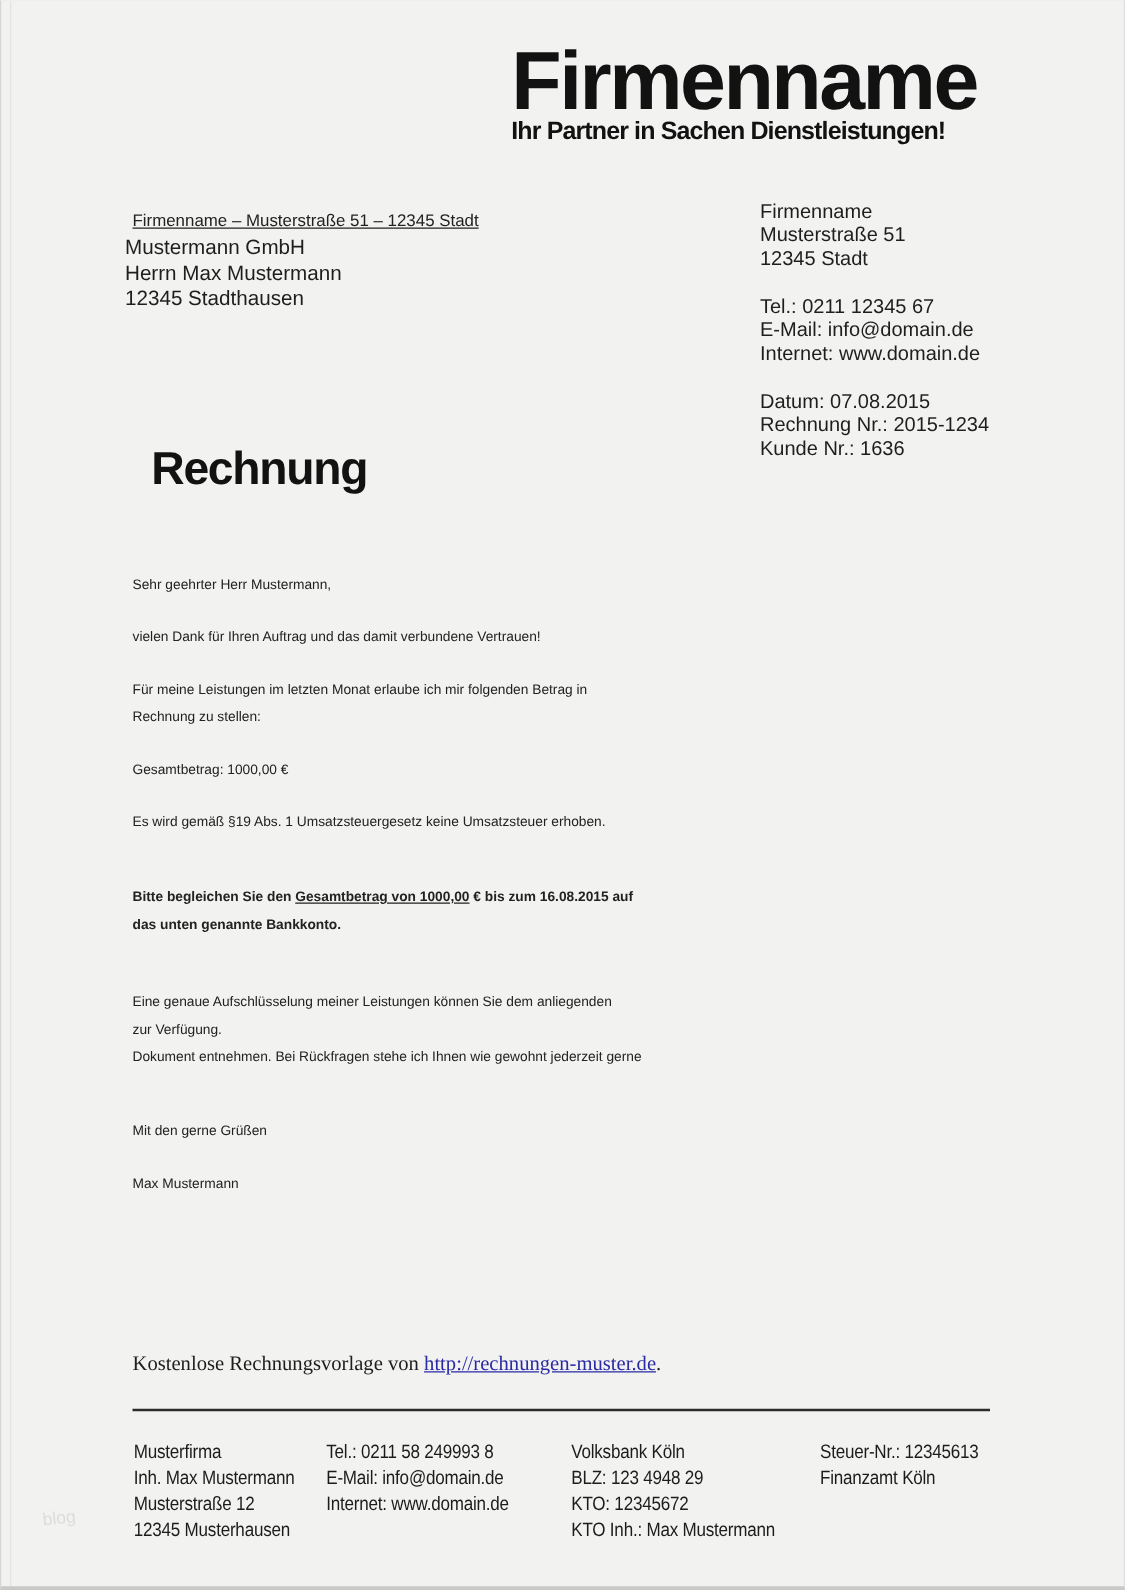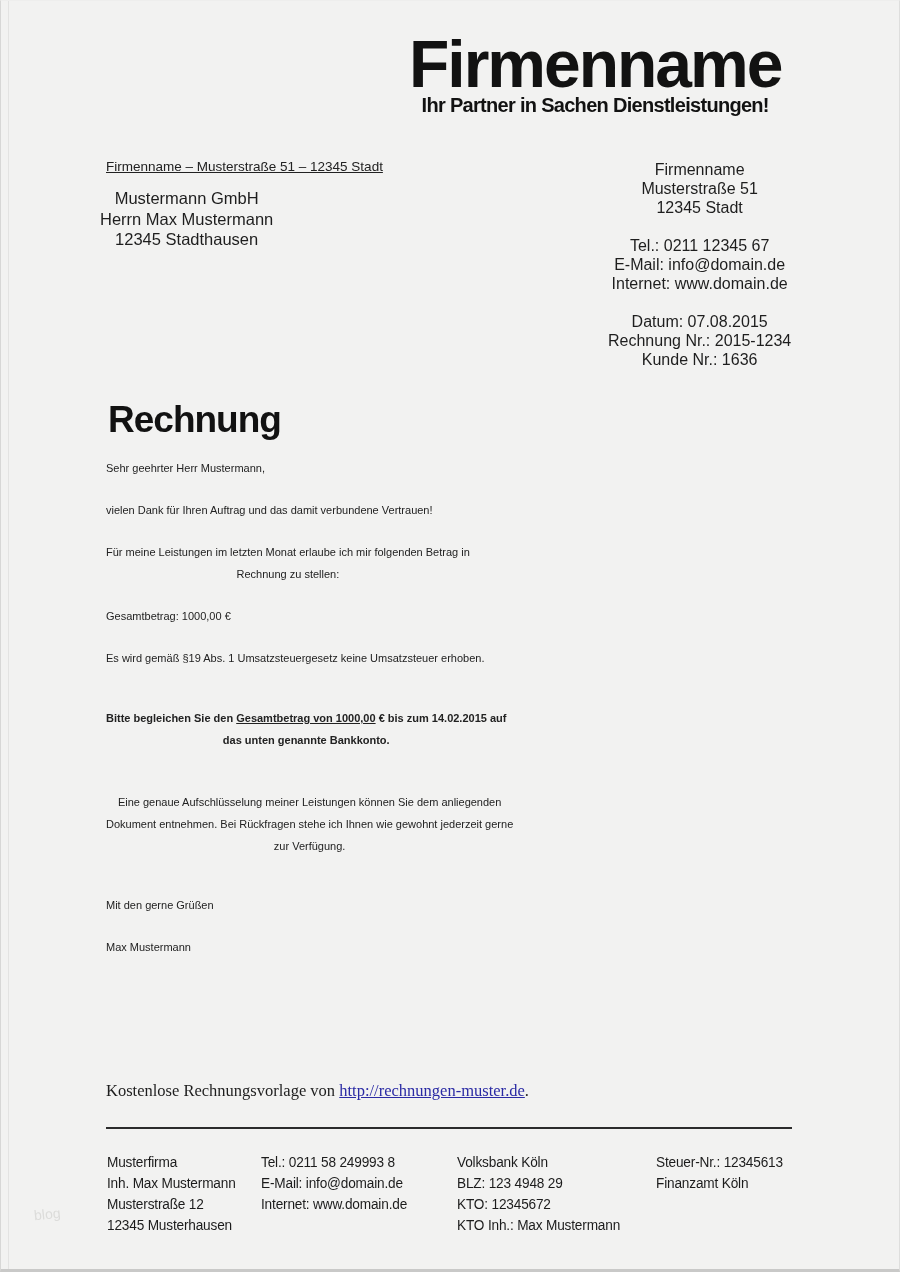--- a/index.html
+++ b/index.html
@@ -19,21 +19,21 @@
     overflow: hidden;
   }
   
   .edge-line {
     position: absolute;
     left: 7px; top: 0; bottom: 0;
     width: 1px;
     background: #e3e3e2;
   }
 
-  .abs { position: absolute; text-align: center; }
+  .abs { position: absolute; }
 
   
   .logo-name {
     font-size: 66px;
     font-weight: bold;
     letter-spacing: -2px;
     line-height: 1;
     color: #121212;
     white-space: nowrap;
   }
@@ -45,20 +45,21 @@
     margin-top: -3px;
     white-space: nowrap;
   }
 
   
   .sender-line {
     font-size: 13.5px;
     text-decoration: underline;
     color: #222;
     white-space: nowrap;
+    margin-top: 10px;
   }
   .recipient div {
     font-size: 16.5px;
     line-height: 20.5px;
     white-space: nowrap;
   }
   .info-block div {
     font-size: 16px;
     line-height: 19px;
     white-space: nowrap;
@@ -148,44 +149,44 @@
     <div class="info-gap"></div>
     <div>Tel.: 0211 12345 67</div>
     <div>E-Mail: info@domain.de</div>
     <div>Internet: www.domain.de</div>
     <div class="info-gap"></div>
     <div>Datum: 07.08.2015</div>
     <div>Rechnung Nr.: 2015-1234</div>
     <div>Kunde Nr.: 1636</div>
   </div>
 
-  <div class="abs doc-title" style="left:107px; top:353px;margin-top:45px;">Rechnung</div>
+  <div class="abs doc-title" style="left:120px; top:353px;">Rechnung</div>
 
   <div class="abs para" style="left:105px; top:456px;">Sehr geehrter Herr Mustermann,</div>
 
   <div class="abs para" style="left:105px; top:498px;">vielen Dank für Ihren Auftrag und das damit verbundene Vertrauen!</div>
 
   <div class="abs para" style="left:105px; top:540px;">
     <div>Für meine Leistungen im letzten Monat erlaube ich mir folgenden Betrag in</div>
     <div>Rechnung zu stellen:</div>
   </div>
 
   <div class="abs para" style="left:105px; top:604px;">Gesamtbetrag: 1000,00 €</div>
 
   <div class="abs para" style="left:105px; top:646px;">Es wird gemäß §19 Abs. 1 Umsatzsteuergesetz keine Umsatzsteuer erhoben.</div>
 
   <div class="abs para bold" style="left:105px; top:706px;">
-    <div><span>Bitte begleichen Sie den </span><span class="uline">Gesamtbetrag von 1000,00</span><span> € bis zum 14.02.2015 auf</span></div>
+    <div><span>Bitte begleichen Sie den </span><span class="uline">Gesamtbetrag von 1000,00</span><span> € bis zum 16.08.2015 auf</span></div>
     <div>das unten genannte Bankkonto.</div>
   </div>
 
   <div class="abs para" style="left:105px; top:790px;">
     <div>Eine genaue Aufschlüsselung meiner Leistungen können Sie dem anliegenden</div>
+    <div>zur Verfügung.</div>
     <div>Dokument entnehmen. Bei Rückfragen stehe ich Ihnen wie gewohnt jederzeit gerne</div>
-    <div>zur Verfügung.</div>
   </div>
 
   <div class="abs para" style="left:105px; top:893px;">Mit den gerne Grüßen</div>
 
   <div class="abs para" style="left:105px; top:935px;">Max Mustermann</div>
 
   <div class="abs attribution" style="left:105px; top:1080px;">
     <span>Kostenlose Rechnungsvorlage von </span><a href="#">http://rechnungen-muster.de</a><span>.</span>
   </div>
 

